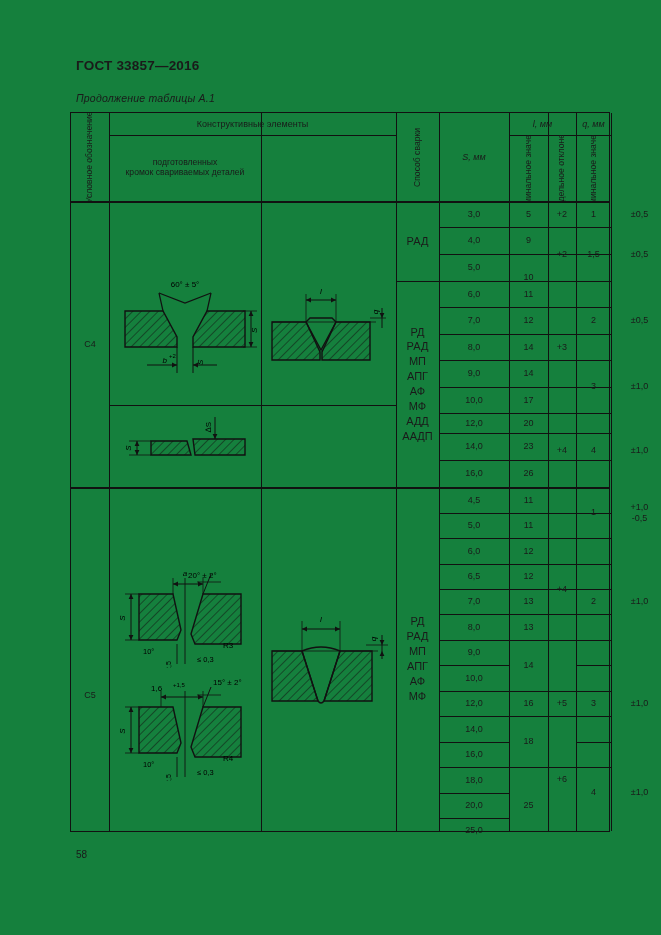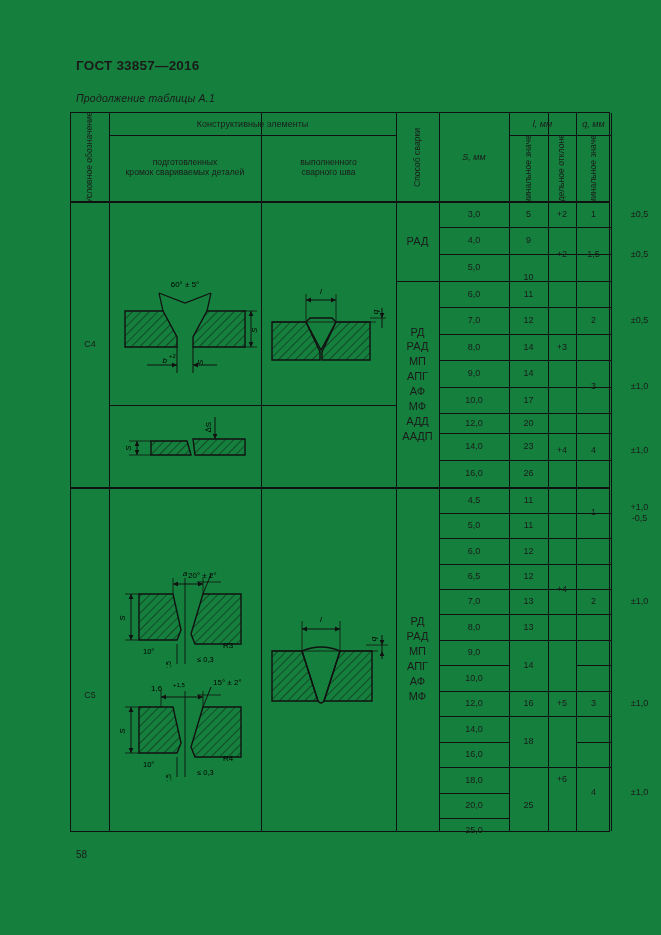--- a/index.html
+++ b/index.html
@@ -86,22 +86,20 @@
     <div class="hline" style="top:22px;left:438px;width:102px;"></div>
     <div class="hline thick" style="top:88px;"></div>
 
     <div class="cell sm vert" style="left:0;top:0;width:38px;height:88px;">Условное обозначение</div>
 
     <div class="cell" style="left:38px;top:0;width:287px;height:22px;">Конструктивные элементы</div>
 
     <div class="cell sm" style="left:38px;top:22px;width:152px;height:66px;white-space:pre-line;">подготовленных
 кромок свариваемых деталей</div>
 
-    <div class="cell sm" style="left:190px;top:22px;width:135px;height:66px;white-space:pre-line;">выполненного
-сварного шва</div>
 
     <div class="cell sm vert" style="left:325px;top:0;width:43px;height:88px;">Способ сварки</div>
 
     <div class="cell ital" style="left:368px;top:0;width:70px;height:88px;">S, мм</div>
 
     <div class="cell ital" style="left:438px;top:0;width:67px;height:22px;">l, мм</div>
     <div class="cell ital" style="left:505px;top:0;width:35px;height:22px;">q, мм</div>
 
     <div class="cell sm vert" style="left:438px;top:22px;width:39px;height:66px;">Номинальное значение</div>
     <div class="cell sm vert" style="left:477px;top:22px;width:28px;height:66px;">Предельное отклонение</div>

